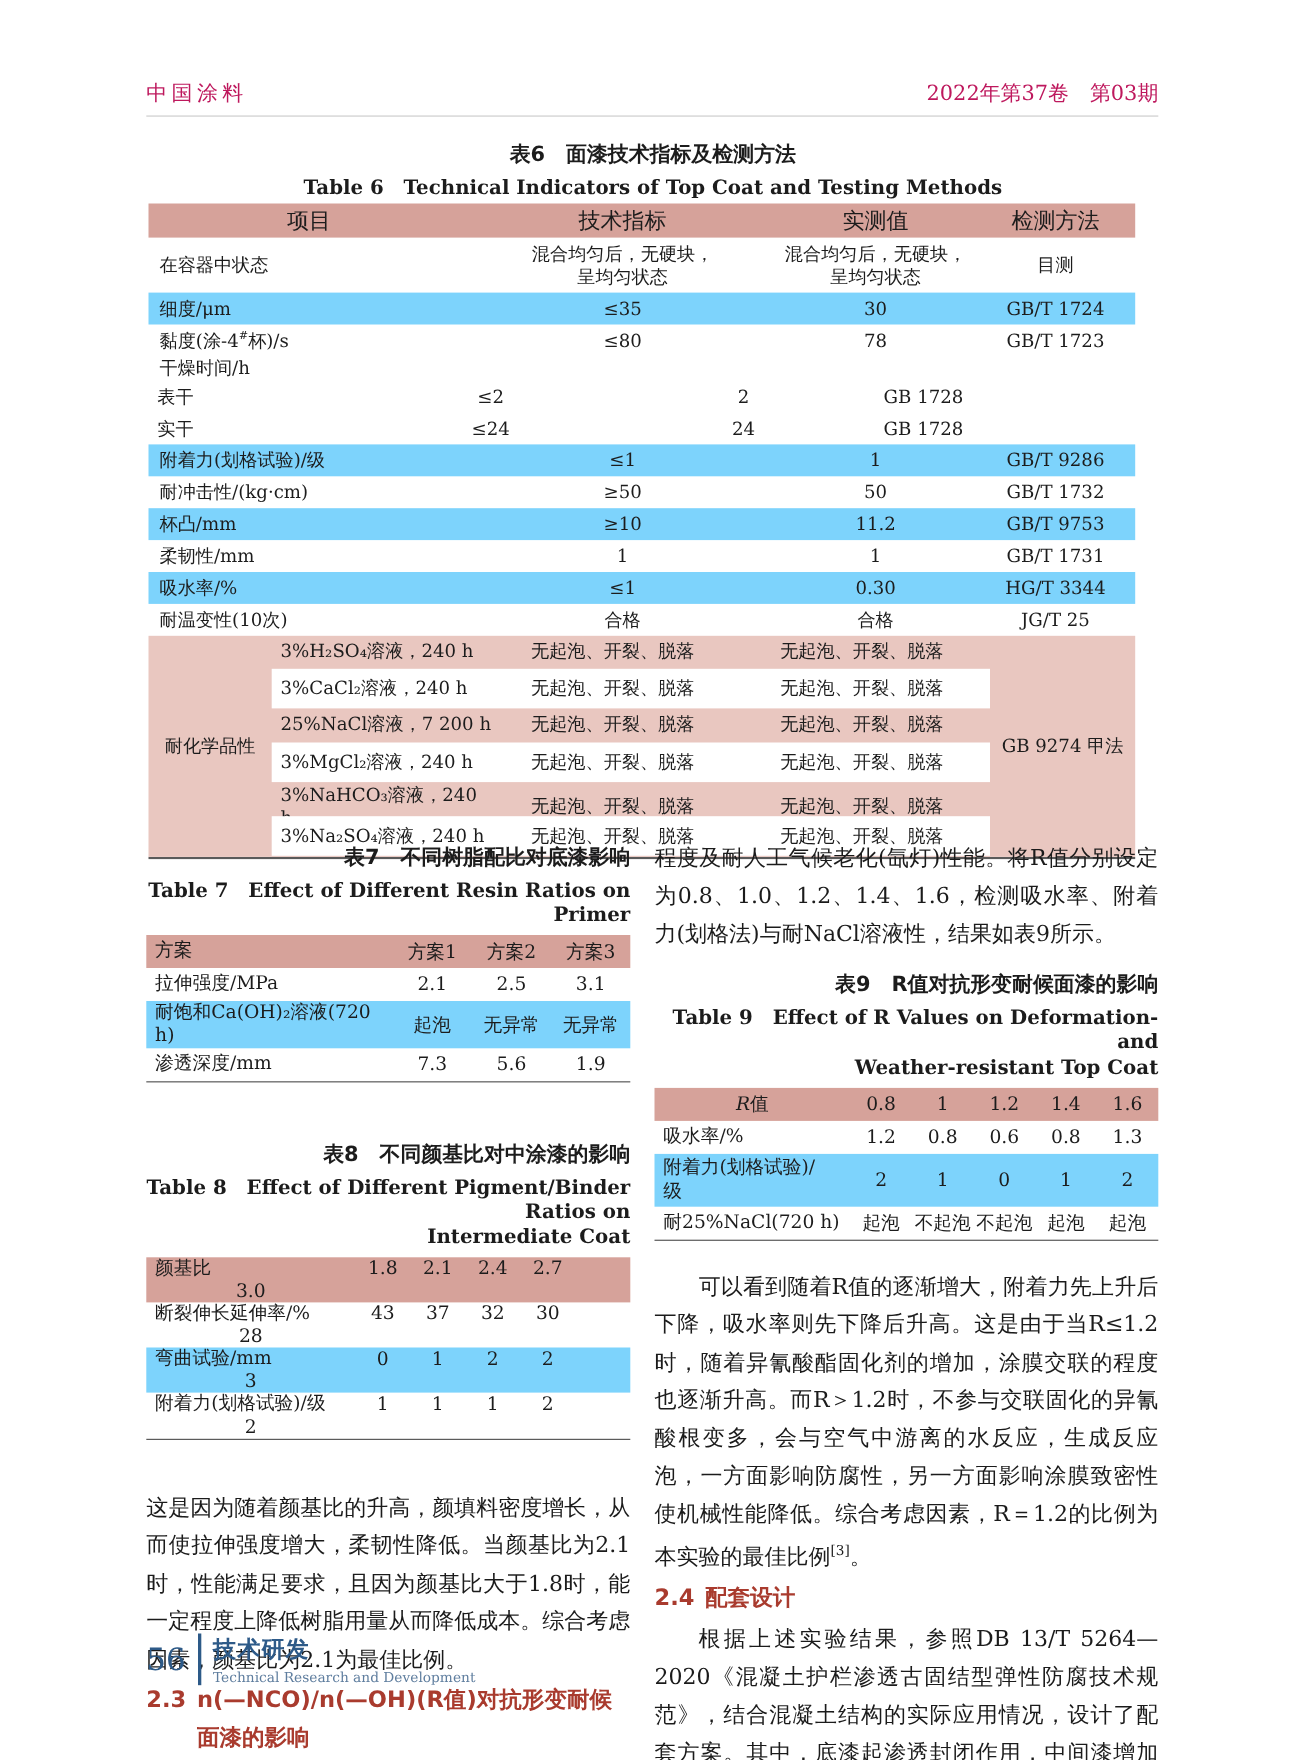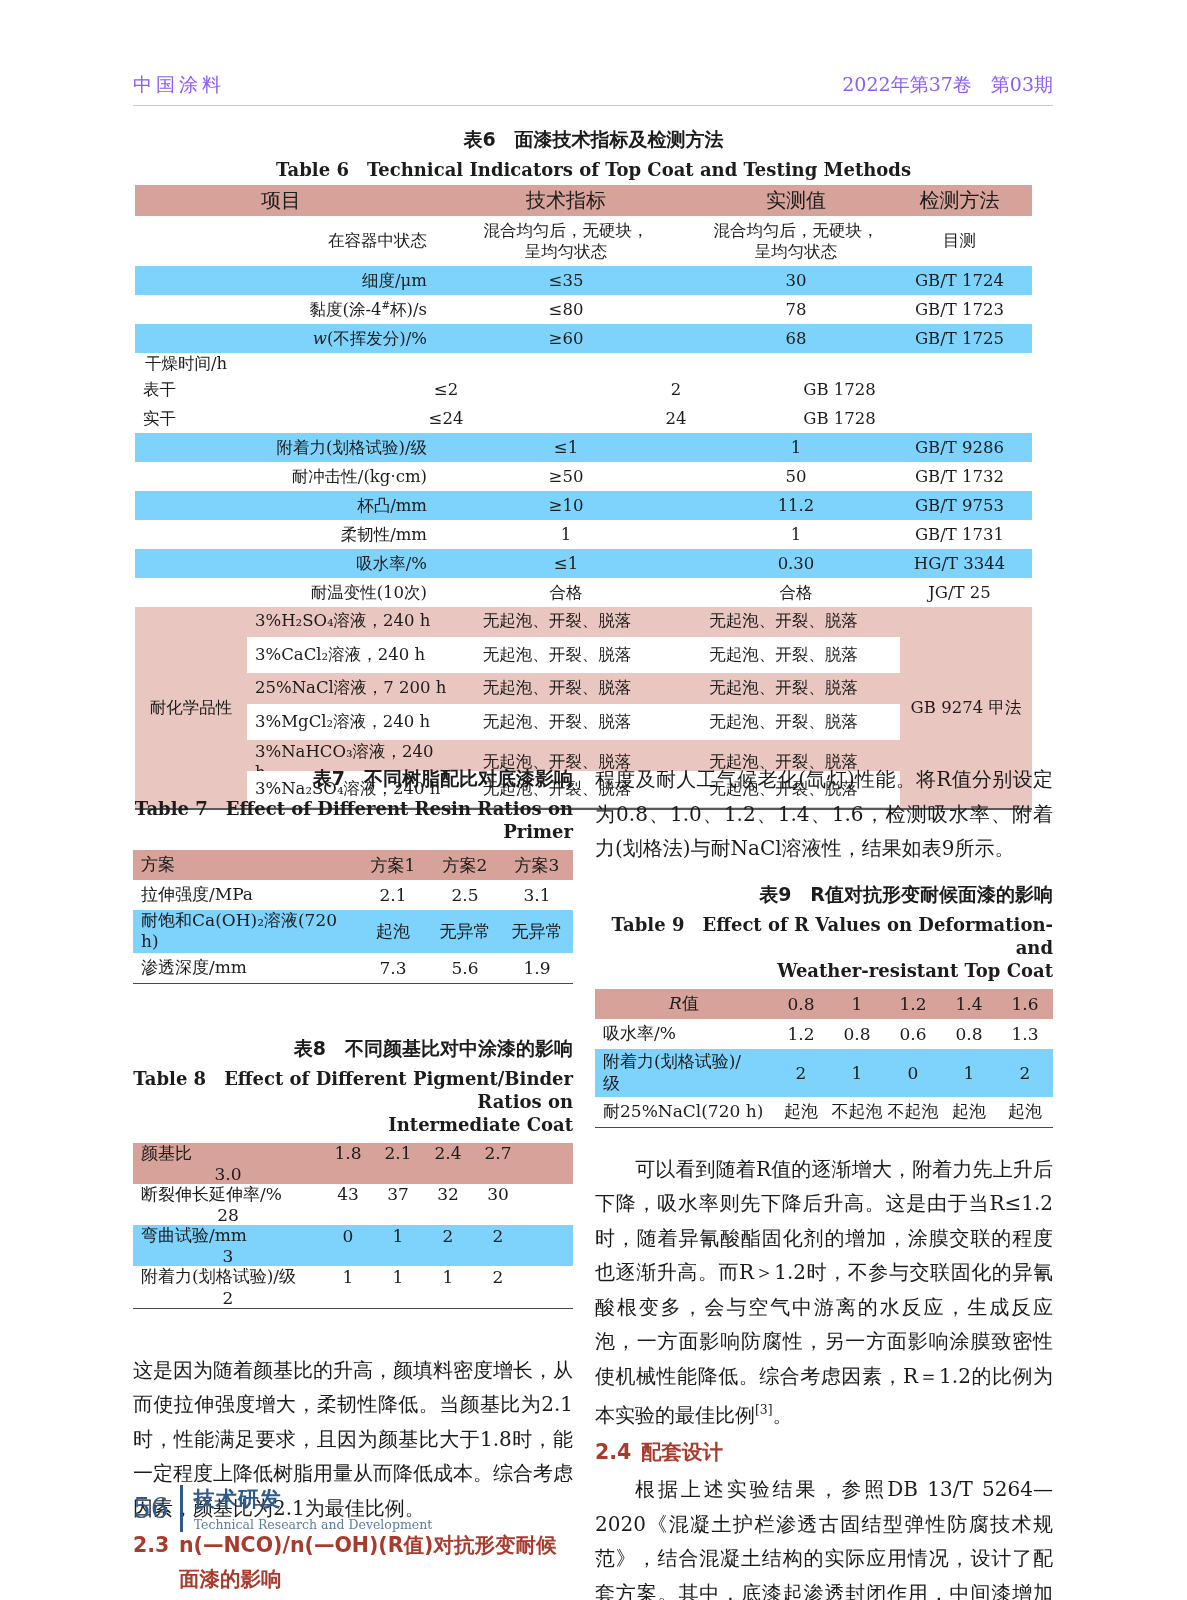--- a/index.html
+++ b/index.html
@@ -1,36 +1,36 @@
 <!DOCTYPE html>
 <html><head>
 <meta charset="utf-8">
 <style>
   html,body{margin:0;padding:0;background:#ffffff;}
   .page{position:relative;width:1187px;height:1600px;background:#fff;overflow:hidden;
         font-family:"DejaVu Serif","Liberation Serif",serif;color:#1c1c1c;}
 
   
   .pg-header{position:absolute;left:133px;right:134px;top:72px;display:flex;
-             justify-content:space-between;align-items:flex-start;font-size:19px;color:#8b5cf6;
+             justify-content:space-between;align-items:flex-start;font-size:19px;color:#be185d;
              padding-bottom:7px;border-bottom:1.5px solid #c9c9c9;}
   .journal{letter-spacing:4px;}
 
   
   .t6cap{position:absolute;top:127px;left:0;width:100%;text-align:center;}
   .cap-zh{font-size:19px;font-weight:bold;font-family:"DejaVu Sans","Liberation Sans",sans-serif;}
   .cap-en{font-size:18px;font-weight:bold;margin-top:5px;}
 
   
   .t6{position:absolute;left:135px;top:185px;width:897px;font-size:16.5px;border-bottom:2px solid #5a5a5a;}
   .grid4{display:grid;grid-template-columns:292px 278px 182px 145px;align-items:center;}
   .t6 .hdr{background:#d6a29a;height:31px;text-align:center;font-size:20px;}
   .t6row{min-height:29px;}
   .pinkL{background:#7dd3fc;}
-  .lbl{padding-left:10px;text-align:right;}
+  .lbl{padding-left:10px;text-align:left;}
   .ctr{text-align:center;}
   .pre{white-space:pre-line;line-height:1.28;}
   .row-container{padding:4px 0;}
   .it{font-style:italic;}
   sup{font-size:0.62em;}
   
   .dry{display:flex;flex-direction:column;}
   .dry-label{width:120px;box-sizing:border-box;padding-left:10px;display:flex;align-items:center;}
   .dry-rows{flex:1;}
   .dryrow{display:grid;grid-template-columns:172px 278px 182px 145px;height:29px;align-items:center;}
@@ -112,26 +112,20 @@
       <div class="ctr">GB/T 1724</div>
     </div>
 
     <div class="grid4 t6row">
       <div class="lbl"><span>黏度(涂-4</span><sup>#</sup><span>杯)/s</span></div>
       <div class="ctr">≤80</div>
       <div class="ctr">78</div>
       <div class="ctr">GB/T 1723</div>
     </div>
 
-    <div class="grid4 t6row pinkL">
-      <div class="lbl"><span class="it">w</span><span>(不挥发分)/%</span></div>
-      <div class="ctr">≥60</div>
-      <div class="ctr">68</div>
-      <div class="ctr">GB/T 1725</div>
-    </div>
 
     <div class="dry">
       <div class="dry-label">干燥时间/h</div>
       <div class="dry-rows">
         <div class="dryrow">
           <div class="sub">表干</div>
           <div class="ctr">≤2</div>
           <div class="ctr">2</div>
           <div class="ctr">GB 1728</div>
         </div>

